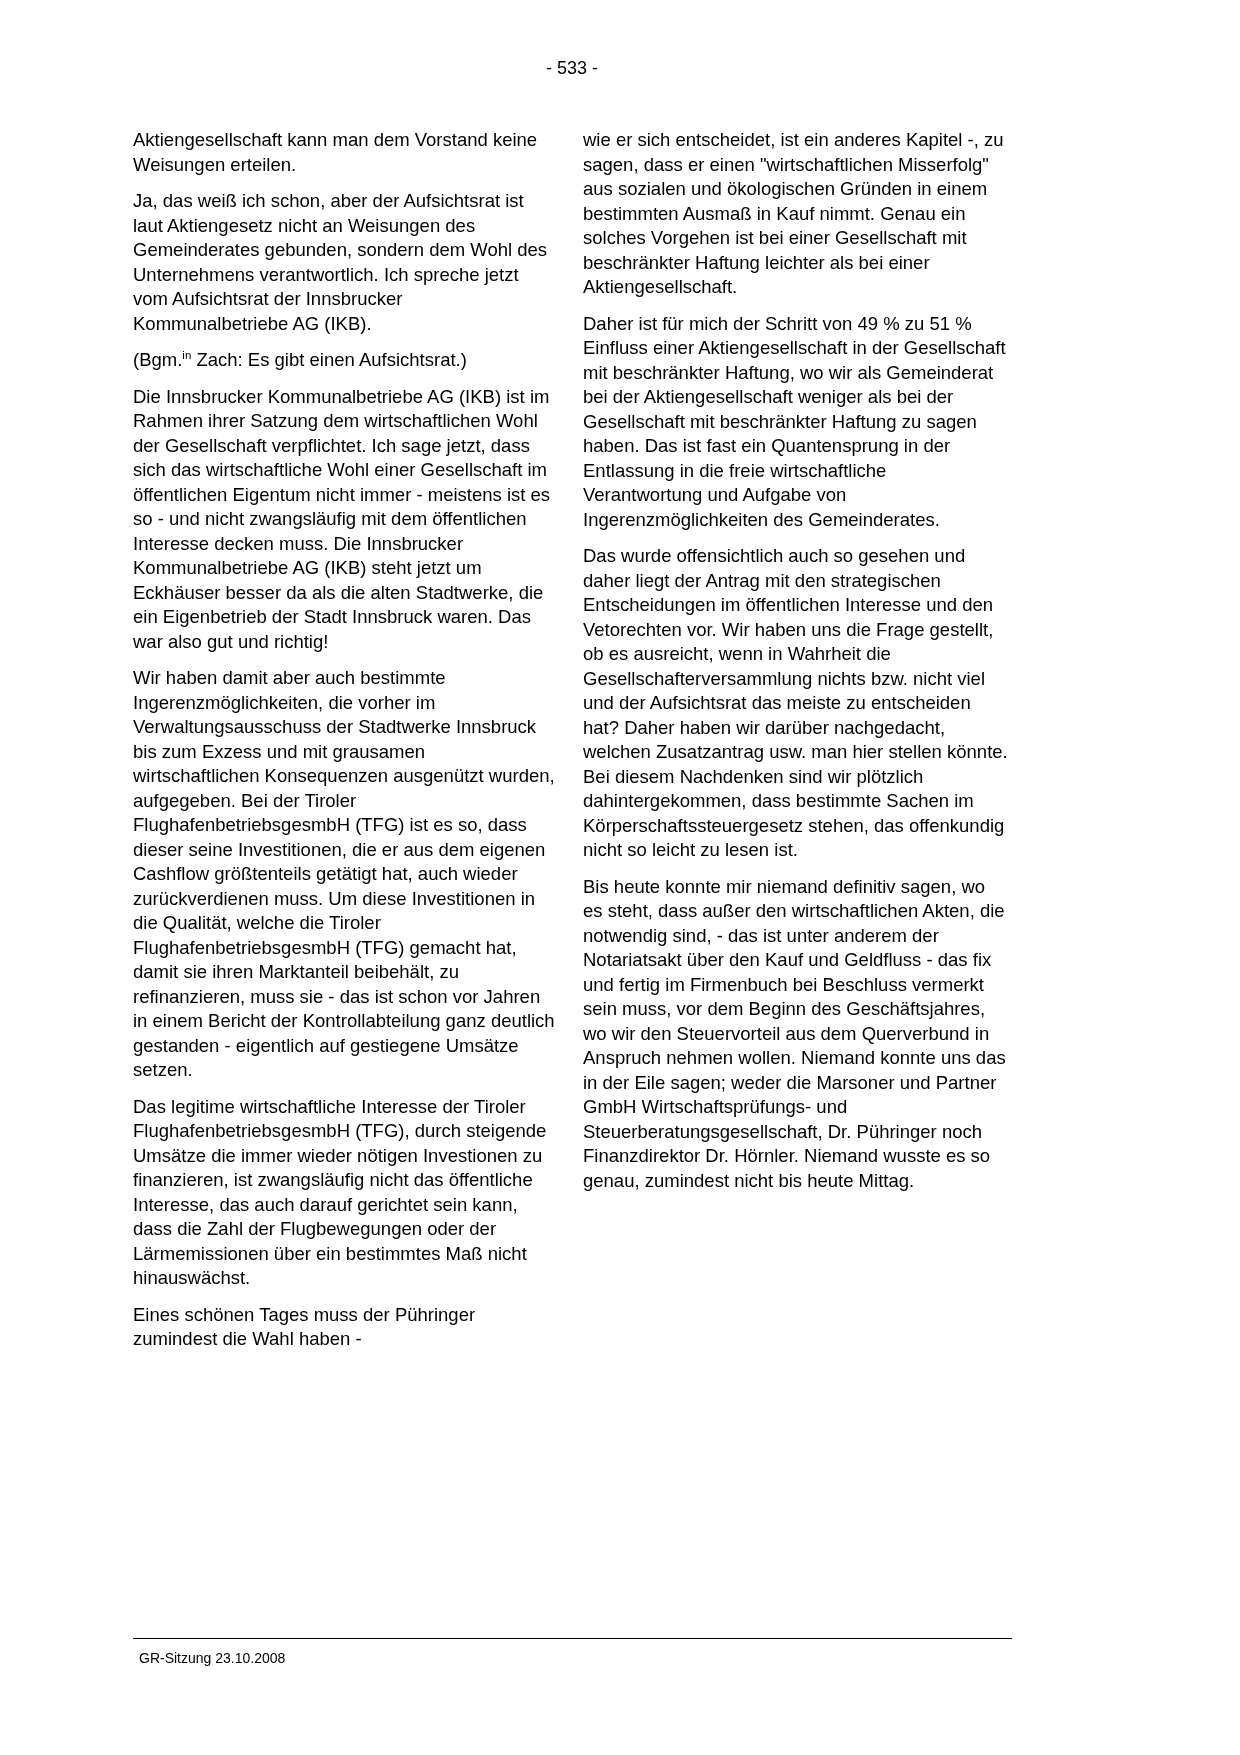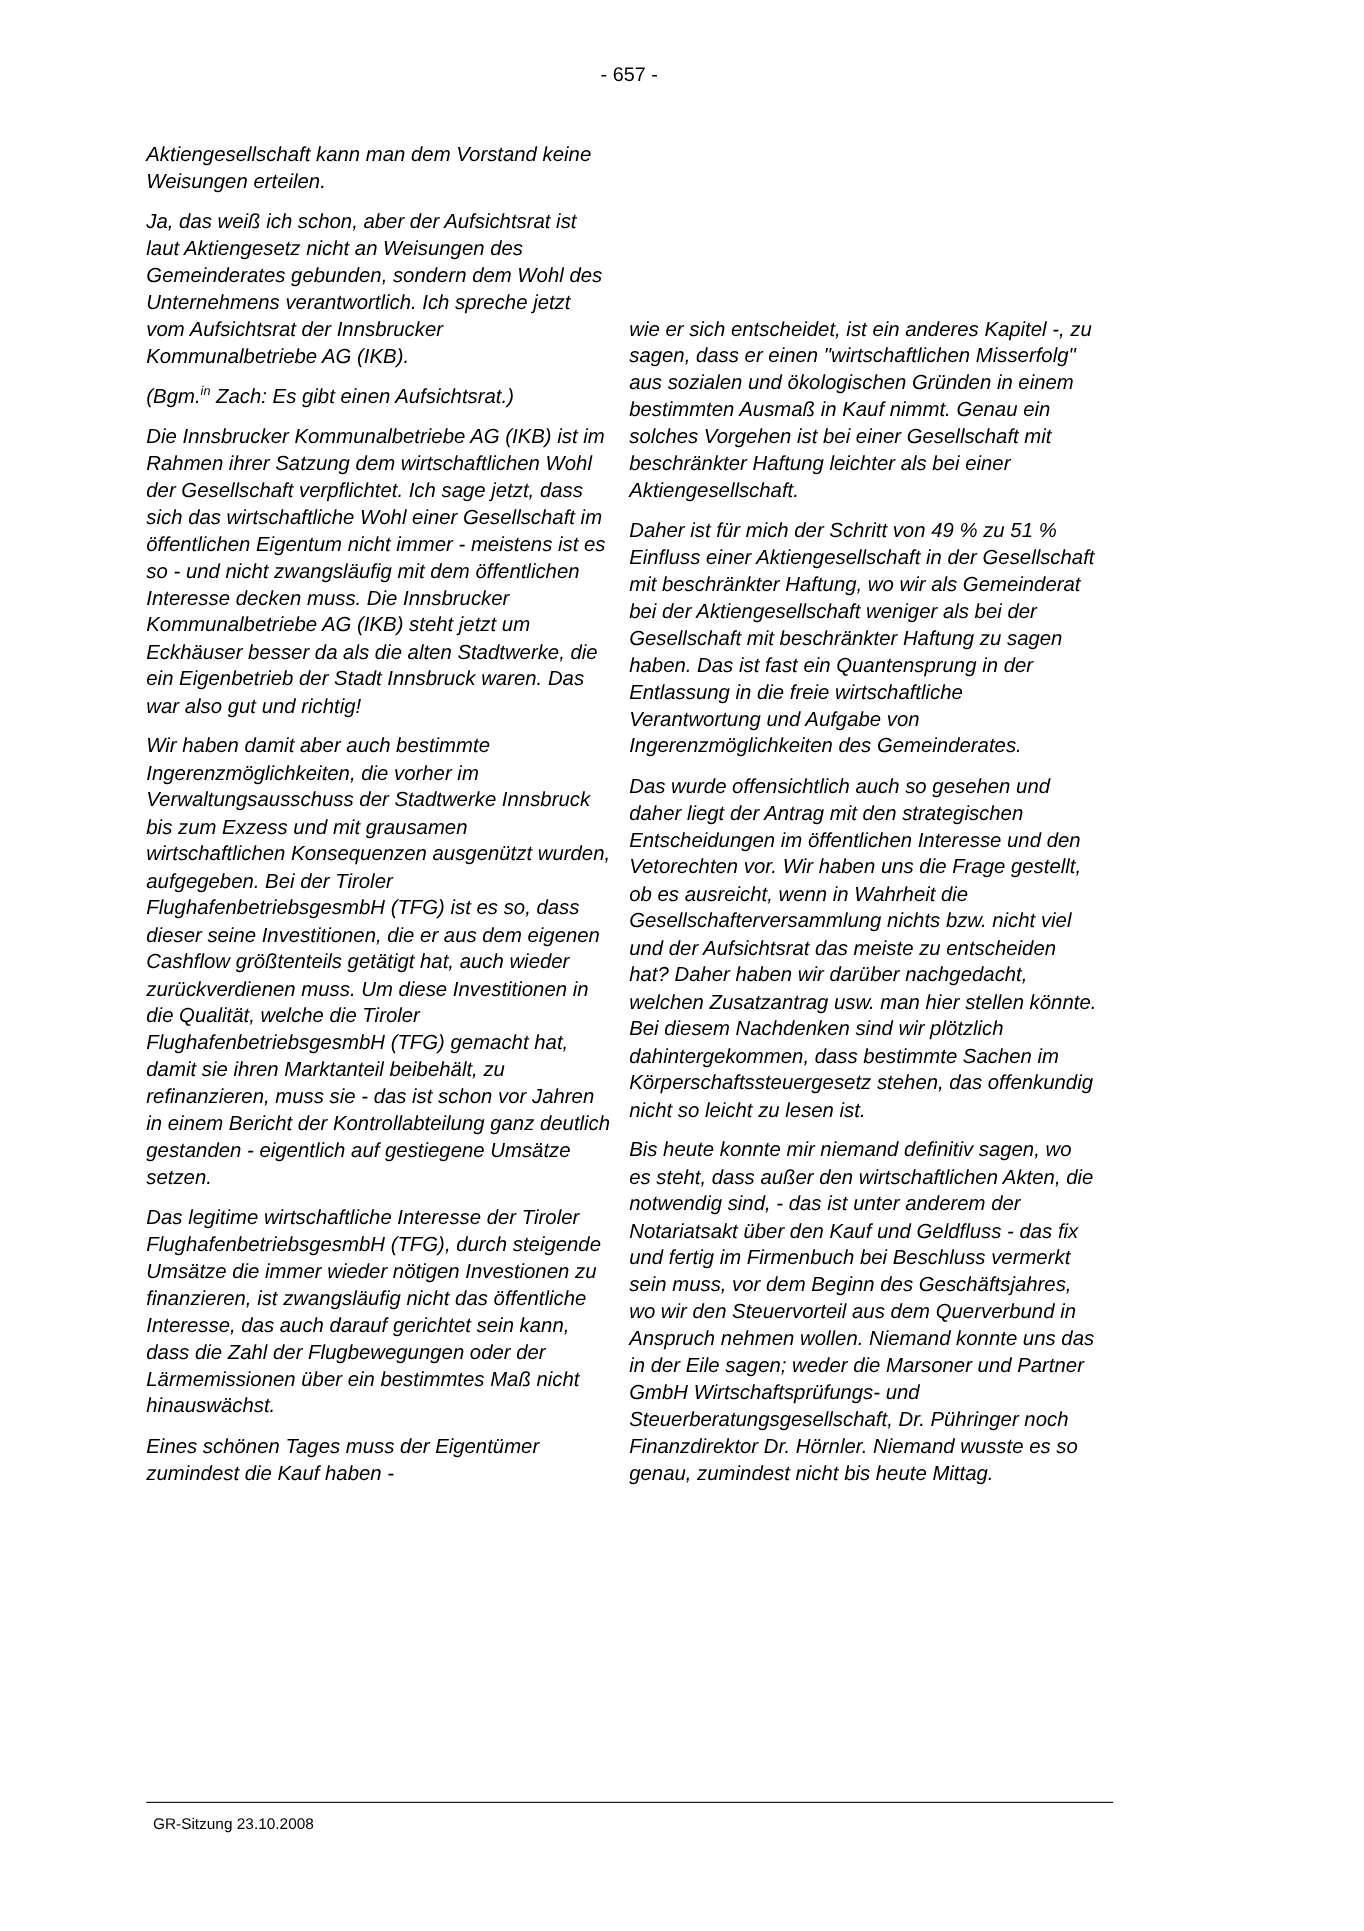--- a/index.html
+++ b/index.html
@@ -21,23 +21,22 @@
     text-align: center;
     font-size: 18px;
     line-height: 22px;
   }
   .content {
     position: absolute;
     left: 133px;
     top: 128px;
     width: 878px;
     display: flex;
-    gap: 17px;
-    align-items: flex-end;
-    font-style: italic;
+    gap: 28px;
+    align-items: flex-start;
   }
   .column { flex: 0 0 422px; width: 422px; }
   .column.right { flex: 0 0 425px; width: 425px; }
   p.para {
     margin: 0 0 12px 0;
     font-size: 18.5px;
     line-height: 24.5px;
     text-align: left;
   }
   p.para:last-child { margin-bottom: 0; }
@@ -53,31 +52,31 @@
     position: absolute;
     left: 139px;
     top: 1646px;
     font-size: 14px;
     line-height: 24px;
   }
 </style>
 </head>
 <body>
 
-<div class="page-number">- 657 -</div>
+<div class="page-number">- 533 -</div>
 
 <div class="content">
   <div class="column left">
       <p class="para">Aktiengesellschaft kann man dem Vorstand keine Weisungen erteilen.</p>
       <p class="para">Ja, das weiß ich schon, aber der Aufsichtsrat ist laut Aktiengesetz nicht an Weisungen des Gemeinderates gebunden, sondern dem Wohl des Unternehmens verantwortlich. Ich spreche jetzt vom Aufsichtsrat der Innsbrucker Kommunalbetriebe AG (IKB).</p>
       <p class="para"><span>(Bgm.</span><sup>in</sup><span> Zach: Es gibt einen Aufsichtsrat.)</span></p>
       <p class="para">Die Innsbrucker Kommunalbetriebe AG (IKB) ist im Rahmen ihrer Satzung dem wirtschaftlichen Wohl der Gesellschaft verpflichtet. Ich sage jetzt, dass sich das wirtschaftliche Wohl einer Gesellschaft im öffentlichen Eigentum nicht immer - meistens ist es so - und nicht zwangsläufig mit dem öffentlichen Interesse decken muss. Die Innsbrucker Kommunalbetriebe AG (IKB) steht jetzt um Eckhäuser besser da als die alten Stadtwerke, die ein Eigenbetrieb der Stadt Innsbruck waren. Das war also gut und richtig!</p>
       <p class="para">Wir haben damit aber auch bestimmte Ingerenzmöglichkeiten, die vorher im Verwaltungsausschuss der Stadtwerke Innsbruck bis zum Exzess und mit grausamen wirtschaftlichen Konsequen­zen ausgenützt wurden, aufgegeben. Bei der Tiroler FlughafenbetriebsgesmbH (TFG) ist es so, dass dieser seine Investitionen, die er aus dem eigenen Cashflow größtenteils getätigt hat, auch wieder zurückverdienen muss. Um diese Investitionen in die Qualität, welche die Tiroler FlughafenbetriebsgesmbH (TFG) gemacht hat, damit sie ihren Marktanteil beibehält, zu refinanzieren, muss sie - das ist schon vor Jahren in einem Bericht der Kontrollabteilung ganz deutlich gestanden - eigentlich auf gestiegene Umsätze setzen.</p>
       <p class="para">Das legitime wirtschaftliche Interesse der Tiroler FlughafenbetriebsgesmbH (TFG), durch steigende Umsätze die immer wieder nötigen Investionen zu finanzieren, ist zwangsläufig nicht das öffentliche Interesse, das auch darauf gerichtet sein kann, dass die Zahl der Flugbewegungen oder der Lärmemissionen über ein bestimmtes Maß nicht hinauswächst.</p>
-      <p class="para">Eines schönen Tages muss der Eigentümer zumindest die Kauf haben -</p>
+      <p class="para">Eines schönen Tages muss der Pühringer zumindest die Wahl haben -</p>
     </div>
   <div class="column right">
       <p class="para">wie er sich entscheidet, ist ein anderes Kapitel -, zu sagen, dass er einen "wirtschaftlichen Misserfolg" aus sozialen und ökologischen Gründen in einem bestimmten Ausmaß in Kauf nimmt. Genau ein solches Vorgehen ist bei einer Gesellschaft mit beschränkter Haftung leichter als bei einer Aktiengesellschaft.</p>
       <p class="para">Daher ist für mich der Schritt von 49 % zu 51 % Einfluss einer Aktiengesellschaft in der Gesellschaft mit beschränkter Haftung, wo wir als Gemeinderat bei der Aktiengesellschaft weniger als bei der Gesellschaft mit beschränkter Haftung zu sagen haben. Das ist fast ein Quantensprung in der Entlassung in die freie wirtschaftliche Verantwortung und Aufgabe von Ingerenzmöglichkeiten des Gemeinderates.</p>
       <p class="para">Das wurde offensichtlich auch so gesehen und daher liegt der Antrag mit den strategischen Entscheidungen im öffentlichen Interesse und den Vetorechten vor. Wir haben uns die Frage gestellt, ob es ausreicht, wenn in Wahrheit die Gesellschafterversammlung nichts bzw. nicht viel und der Aufsichtsrat das meiste zu entscheiden hat? Daher haben wir darüber nachgedacht, welchen Zusatzantrag usw. man hier stellen könnte. Bei diesem Nachdenken sind wir plötzlich dahintergekommen, dass bestimmte Sachen im Körperschafts­steuergesetz stehen, das offenkundig nicht so leicht zu lesen ist.</p>
       <p class="para">Bis heute konnte mir niemand definitiv sagen, wo es steht, dass außer den wirtschaftlichen Akten, die notwendig sind, - das ist unter anderem der Notariatsakt über den Kauf und Geldfluss - das fix und fertig im Firmenbuch bei Beschluss vermerkt sein muss, vor dem Beginn des Geschäftsjahres, wo wir den Steuervorteil aus dem Querverbund in Anspruch nehmen wollen. Niemand konnte uns das in der Eile sagen; weder die Marsoner und Partner GmbH Wirtschaftsprüfungs- und Steuerberatungsgesellschaft, Dr. Pühringer noch Finanzdirektor Dr. Hörnler. Niemand wusste es so genau, zumindest nicht bis heute Mittag.</p>
     </div>
 </div>
 
 <div class="footer-line"></div>

